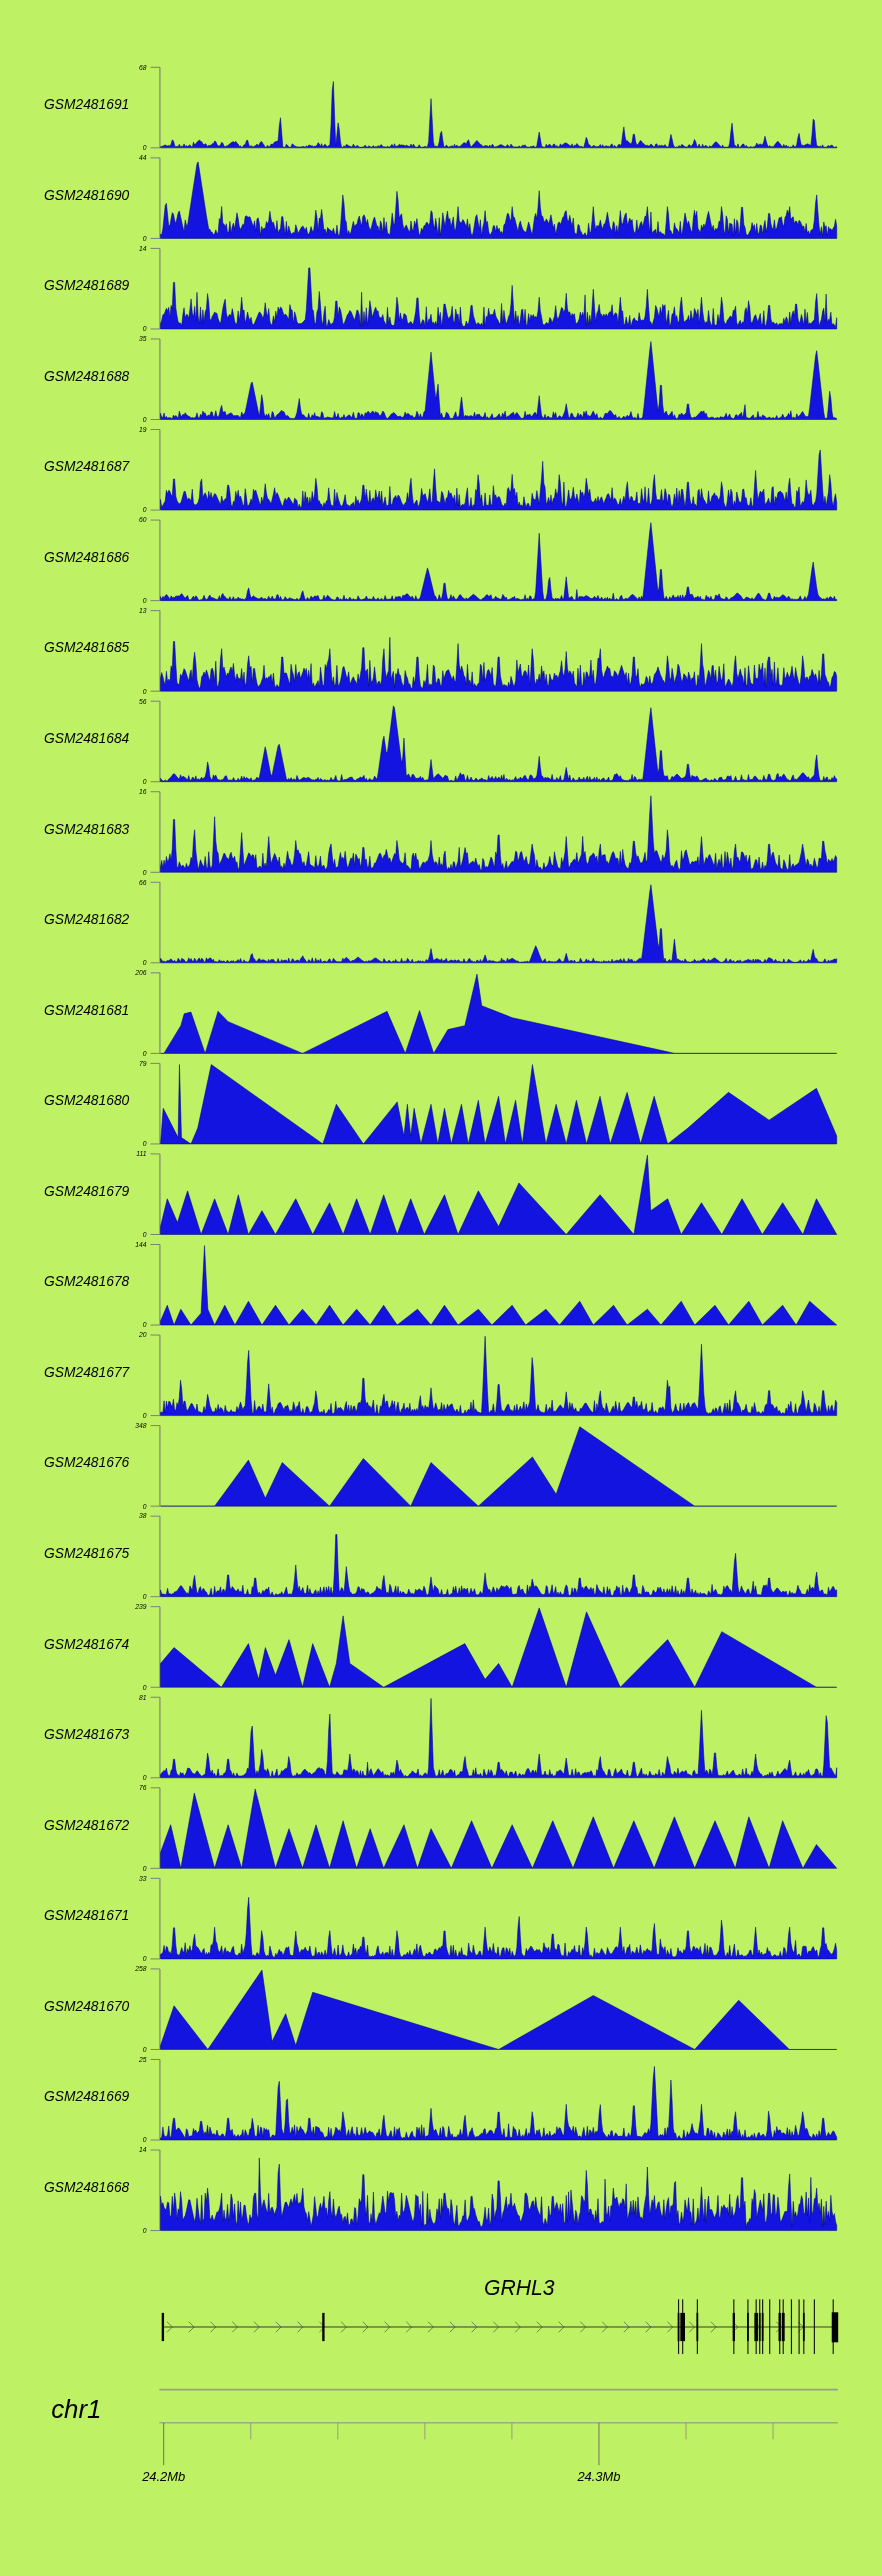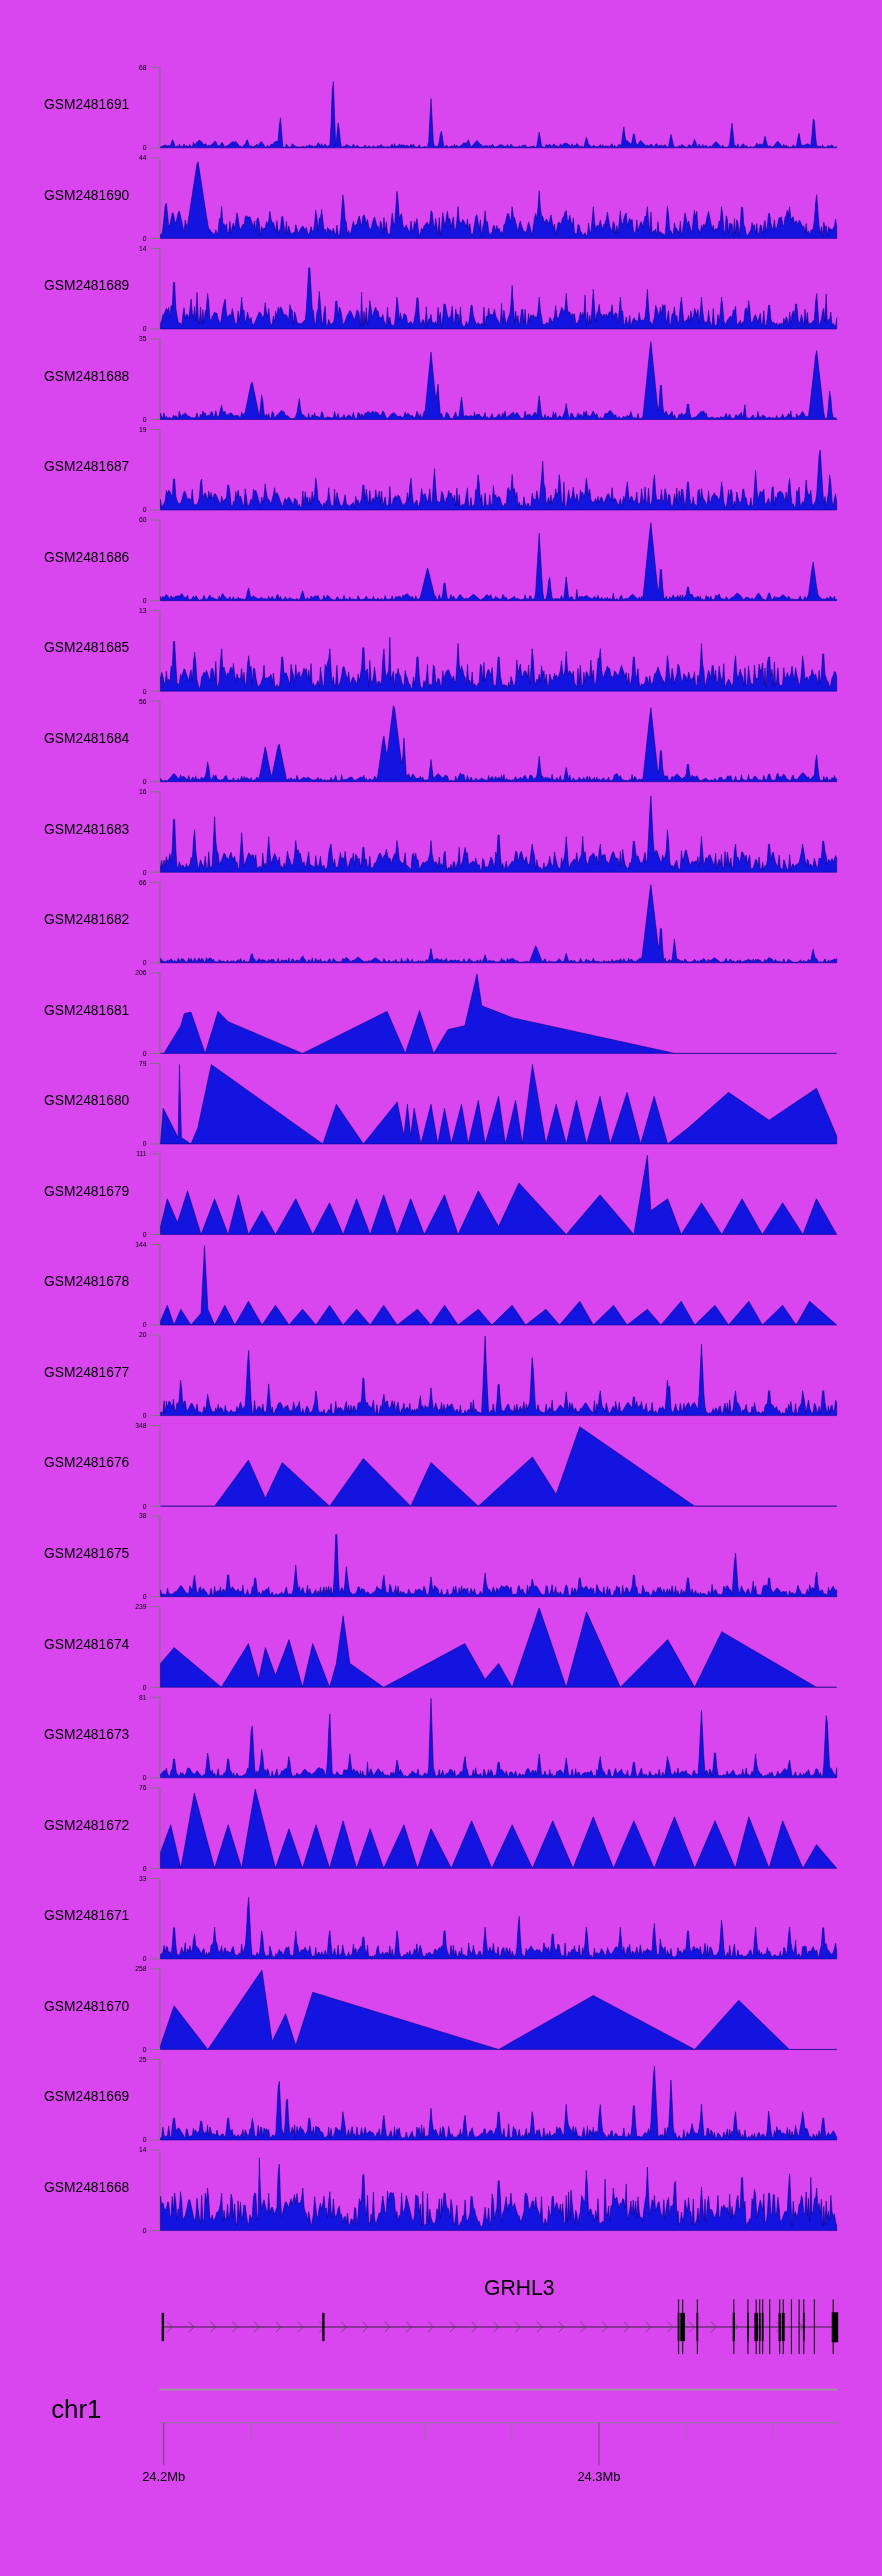--- a/index.html
+++ b/index.html
@@ -1,16 +1,16 @@
 <!DOCTYPE html>
 <html style="font-size:9.4px"><head>
 <meta charset="utf-8">
 <style>
   html,body{margin:0;padding:0;background:#ffffff;}
-  #stage{position:relative;width:882px;height:2576px;background:#d946ef;overflow:hidden;}
+  #stage{position:relative;width:882px;height:2576px;background:#bef264;overflow:hidden;font-style:italic;}
   svg text{font-family:"Liberation Sans","DejaVu Sans",sans-serif;fill:#000;}
   .track-label{font-size:23.5px;}
   .yaxis-label{font-size:11.5px;}
   .gene-title{font-size:36px;}
   .chrom-label{font-size:44px;}
   .mb-label{font-size:22px;}
 </style>
 </head>
 <body>
 

